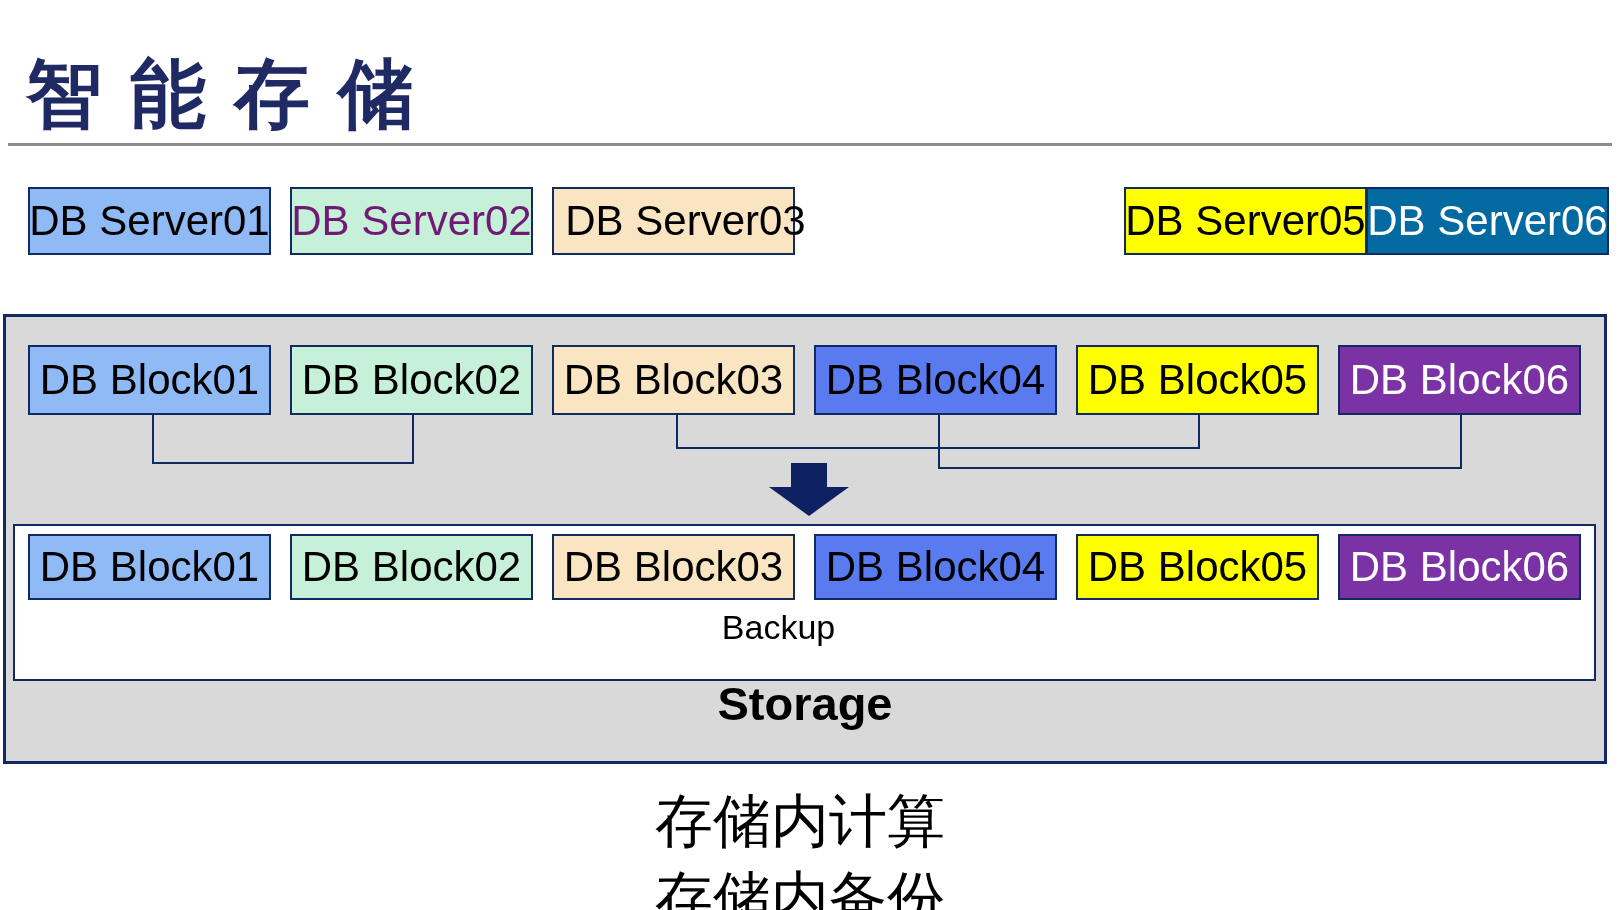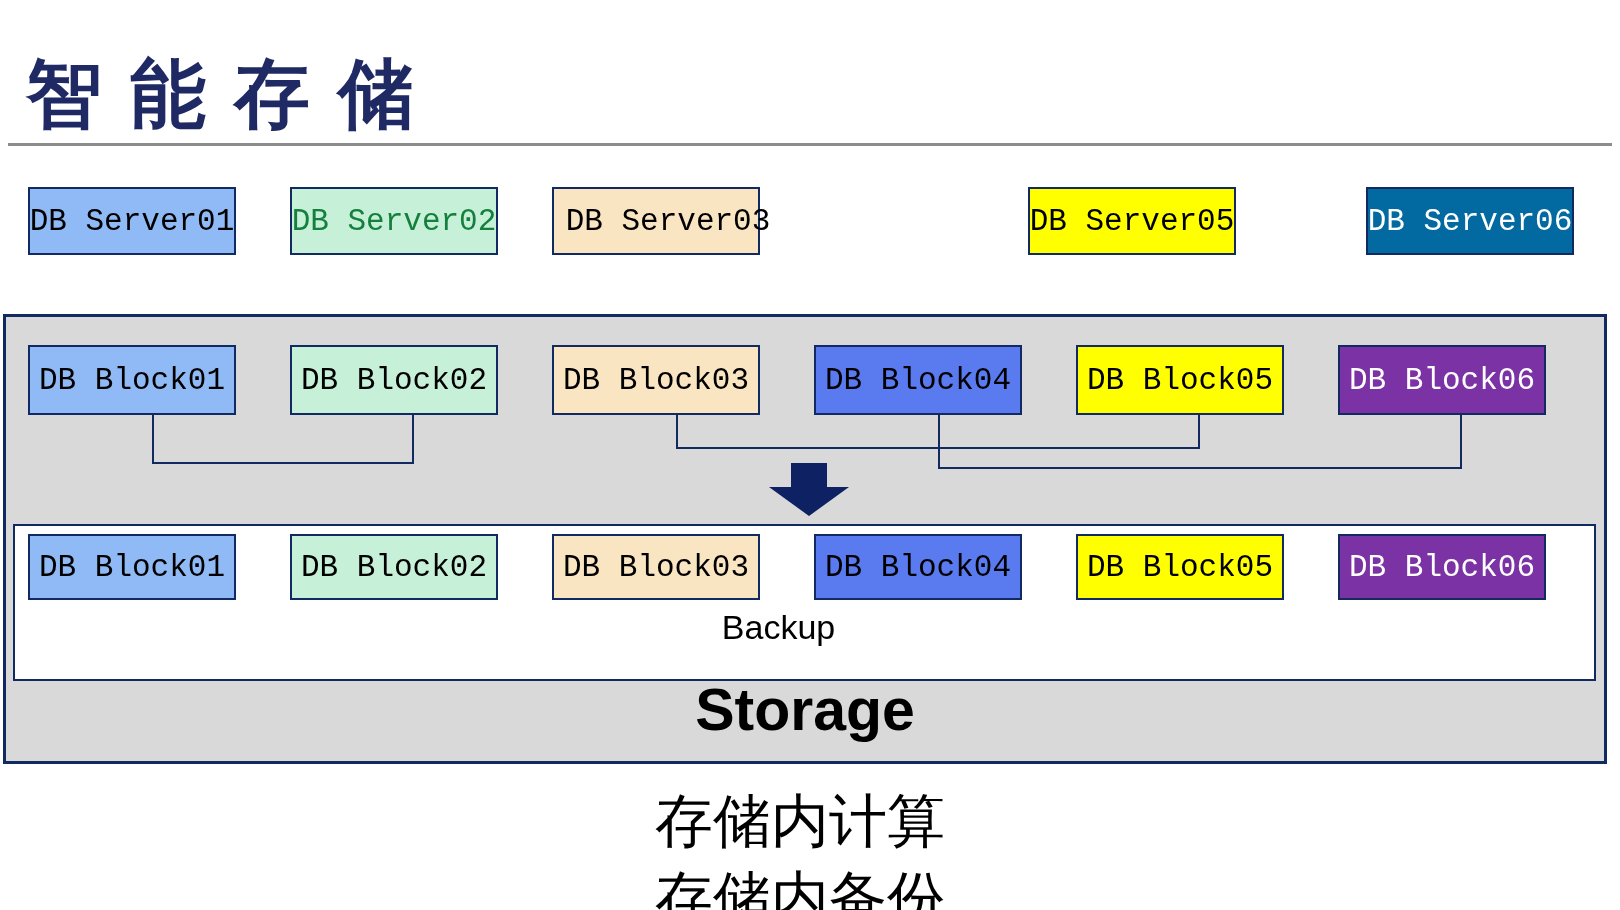--- a/index.html
+++ b/index.html
@@ -20,24 +20,24 @@
     position: absolute; left: 8px; top: 101px;
     width: 1604px; height: 3px; background: var(--rule-color);
   }
 
   .row { position: absolute; left: 0; width: 1620px; }
   .row-servers { top: 145px; height: 68px; }
   .row-blocks-top { top: 303px; height: 70px; }
   .row-blocks-bottom { top: 492px; height: 66px; }
 
   .box {
-    position: absolute; top: 0; height: 100%; width: 208px;
+    position: absolute; top: 0; height: 100%; width: 243px;
     box-sizing: border-box; border: 2px solid var(--navy);
     display: flex; align-items: center; justify-content: center;
-    font-size: 31px; white-space: nowrap; font-family: Liberation Mono, monospace;
+    font-size: 42px; white-space: nowrap;
   }
 
   .gray-container {
     position: absolute; left: 3px; top: 272px;
     width: 1604px; height: 450px;
     box-sizing: border-box;
     background: var(--container-fill);
     border: 3px solid var(--navy);
   }
 
@@ -56,21 +56,21 @@
     box-sizing: border-box;
     background: #ffffff; border: 2px solid var(--navy);
   }
 
   .backup-label {
     position: absolute; left: 13px; top: 566px; width: 1531px;
     text-align: center; font-size: 34px; color: #000000;
   }
   .storage-label {
     position: absolute; left: 3px; top: 634px; width: 1604px;
-    text-align: center; font-size: 59px; font-weight: bold; color: #000000;
+    text-align: center; font-size: 47px; font-weight: bold; color: #000000;
   }
 
   .caption-block {
     position: absolute; left: 655px; top: 740px;
     font-size: 58px; line-height: 77px; color: #000000;
     white-space: nowrap;
   }
 
   .page-number {
     position: absolute; left: 1564px; top: 872px;
@@ -80,23 +80,23 @@
 </head>
 <body>
 
 <div id="stage">
 
   <div class="slide-title">智能存储</div>
   <div class="title-rule"></div>
 
   <div class="row row-servers">
       <div class="box" style="left: 28px; background: rgb(144, 186, 246); color: rgb(0, 0, 0);">DB Server01</div>
-      <div class="box" style="left: 290px; background: rgb(198, 240, 216); color: #15803d;">DB Server02</div>
+      <div class="box" style="left: 290px; background: rgb(198, 240, 216); color: #701a75;">DB Server02</div>
       <div class="box" style="left: 552px; background: rgb(250, 229, 195); color: rgb(0, 0, 0); padding-left: 24px;">DB Server03</div>
-      <div class="box" style="left: 1028px; background: rgb(255, 255, 0); color: rgb(0, 0, 0);">DB Server05</div>
+      <div class="box" style="left: 1124px; background: rgb(255, 255, 0); color: rgb(0, 0, 0);">DB Server05</div>
       <div class="box" style="left: 1366px; background: #0369a1; color: rgb(255, 255, 255);">DB Server06</div>
     </div>
 
   <div class="gray-container"></div>
 
   <div class="row row-blocks-top">
       <div class="box" style="left: 28px; background: rgb(144, 186, 246); color: rgb(0, 0, 0);">DB Block01</div>
       <div class="box" style="left: 290px; background: rgb(198, 240, 216); color: rgb(0, 0, 0);">DB Block02</div>
       <div class="box" style="left: 552px; background: rgb(250, 229, 195); color: rgb(0, 0, 0);">DB Block03</div>
       <div class="box" style="left: 814px; background: rgb(90, 122, 240); color: rgb(0, 0, 0);">DB Block04</div>

